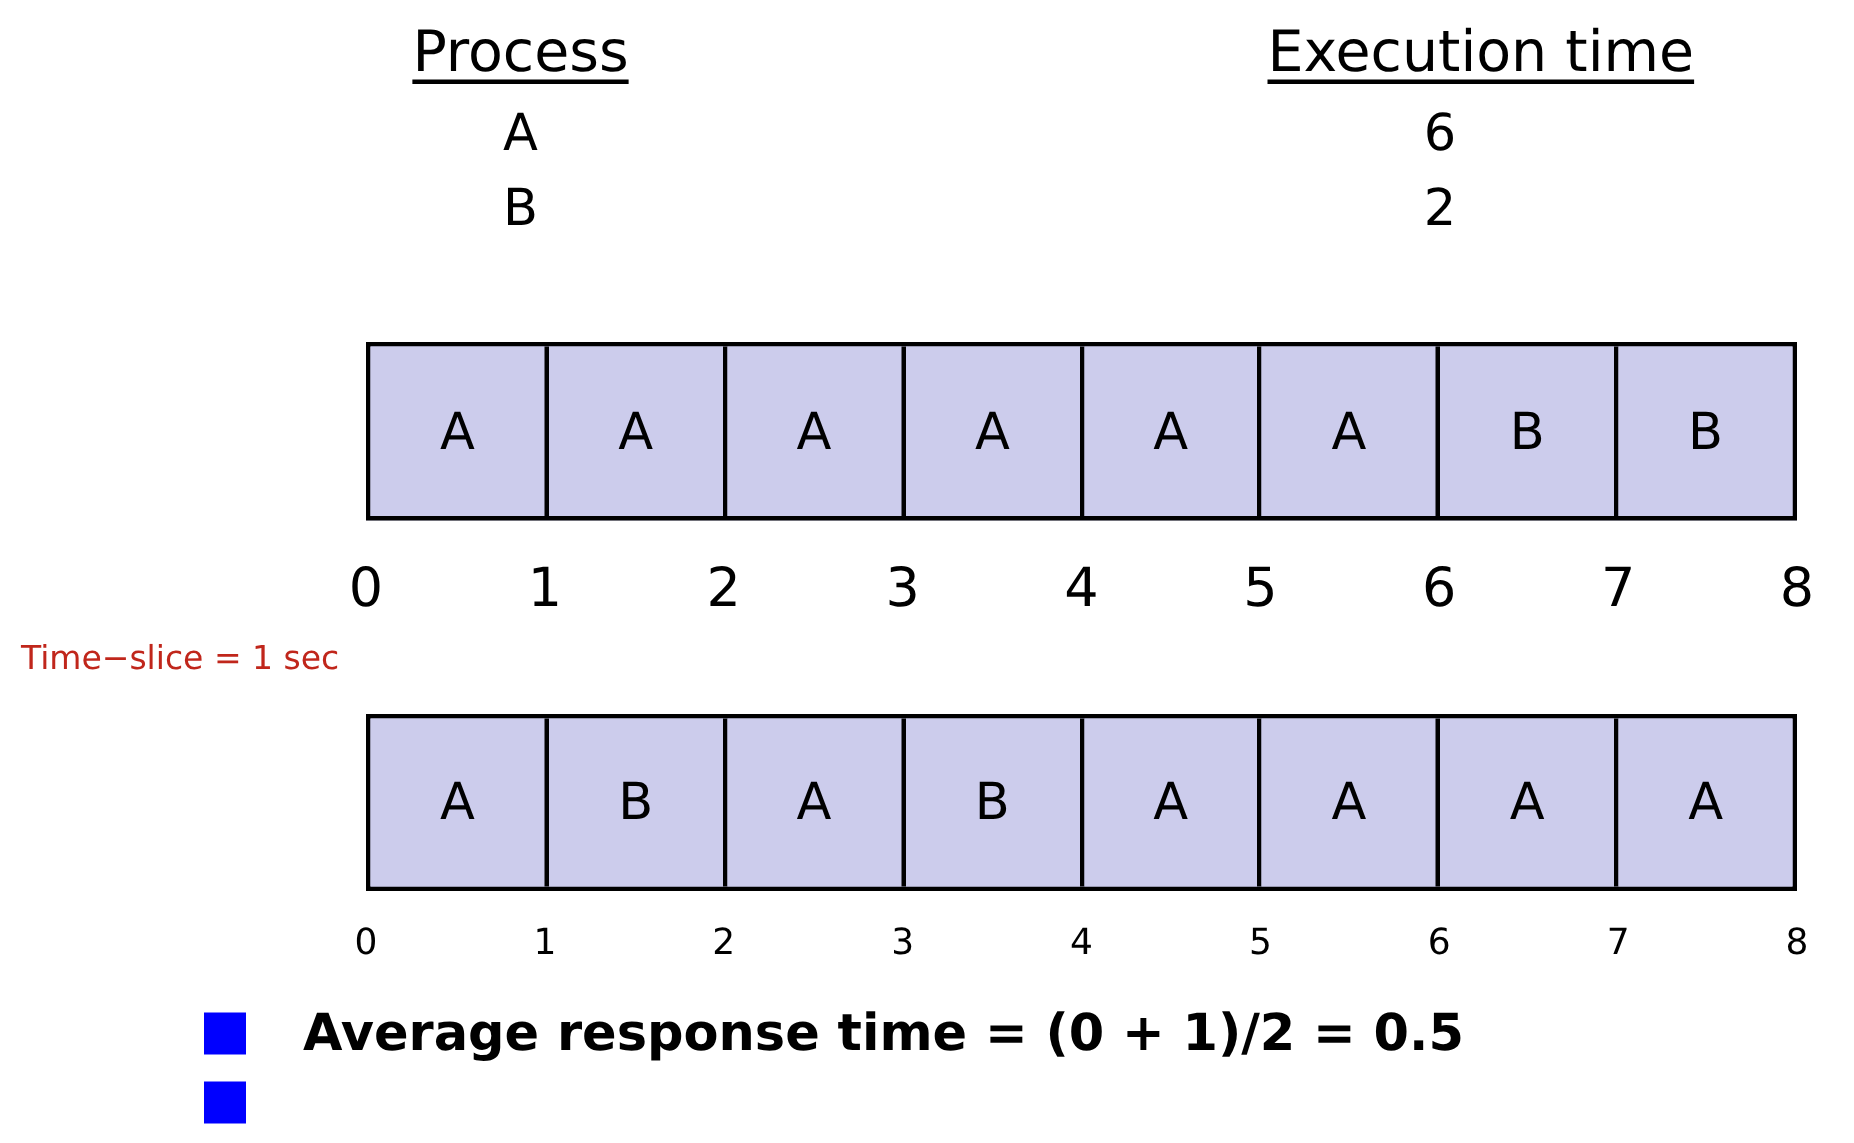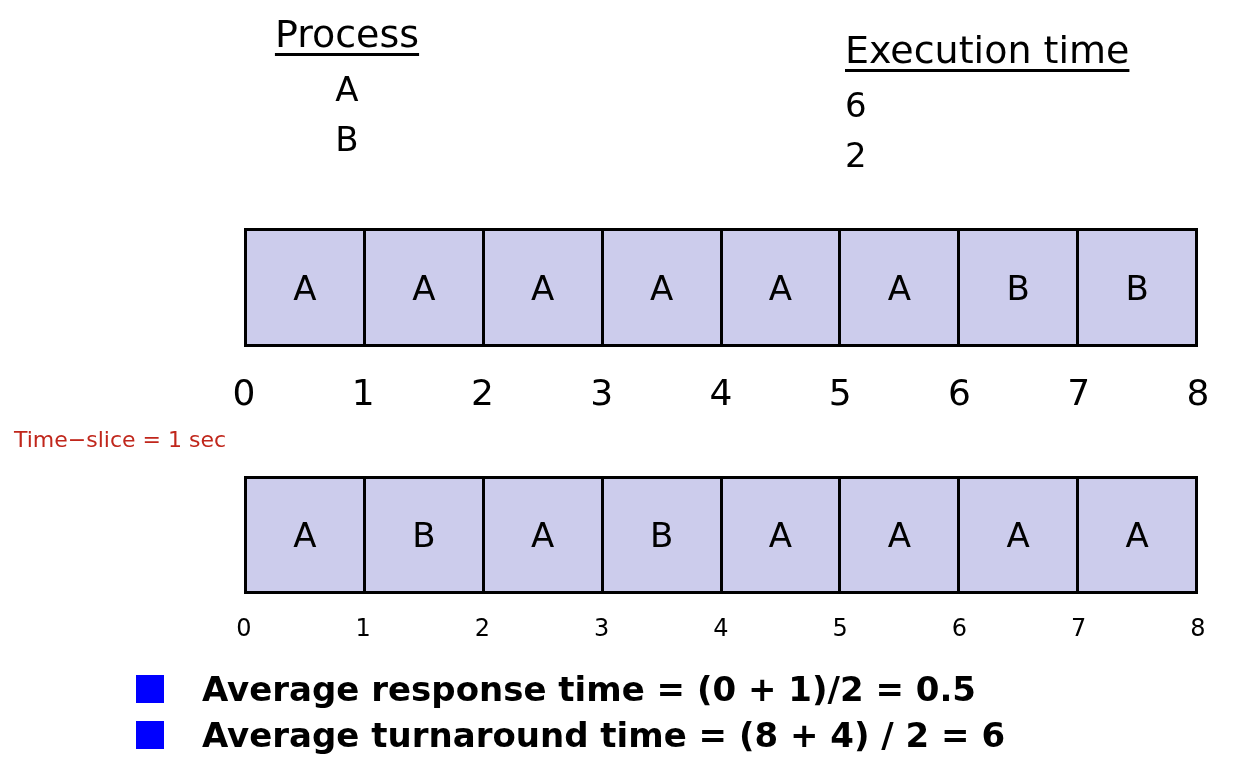--- a/index.html
+++ b/index.html
@@ -27,22 +27,23 @@
   .tbl-col-process {
     position: absolute;
     left: 247px;
     top: 12px;
     width: 200px;
     text-align: center;
   }
   .tbl-col-exec {
     position: absolute;
     left: 845px;
-    top: 28px;
+    top: 12px;
     width: 230px;
+    text-align: center;
   }
   .tbl-head {
     font-size: 38px;
     line-height: 44px;
     text-decoration: underline;
     text-underline-offset: 6px;
     white-space: nowrap;
   }
   .tbl-cell {
     font-size: 34px;
@@ -199,15 +200,14 @@
   <span class="tick" style="left:100%;">8</span>
 </div>
 
 <div id="summary-list">
   <div class="bullet-row">
     <span class="bullet-marker"></span>
     <span class="bullet-text">Average response time = (0 + 1)/2 = 0.5</span>
   </div>
   <div class="bullet-row">
     <span class="bullet-marker"></span>
-    <span class="bullet-text">Average turnaround time = (8 + 4) / 2 = 6</span>
   </div>
 </div>
 
 </body></html>

